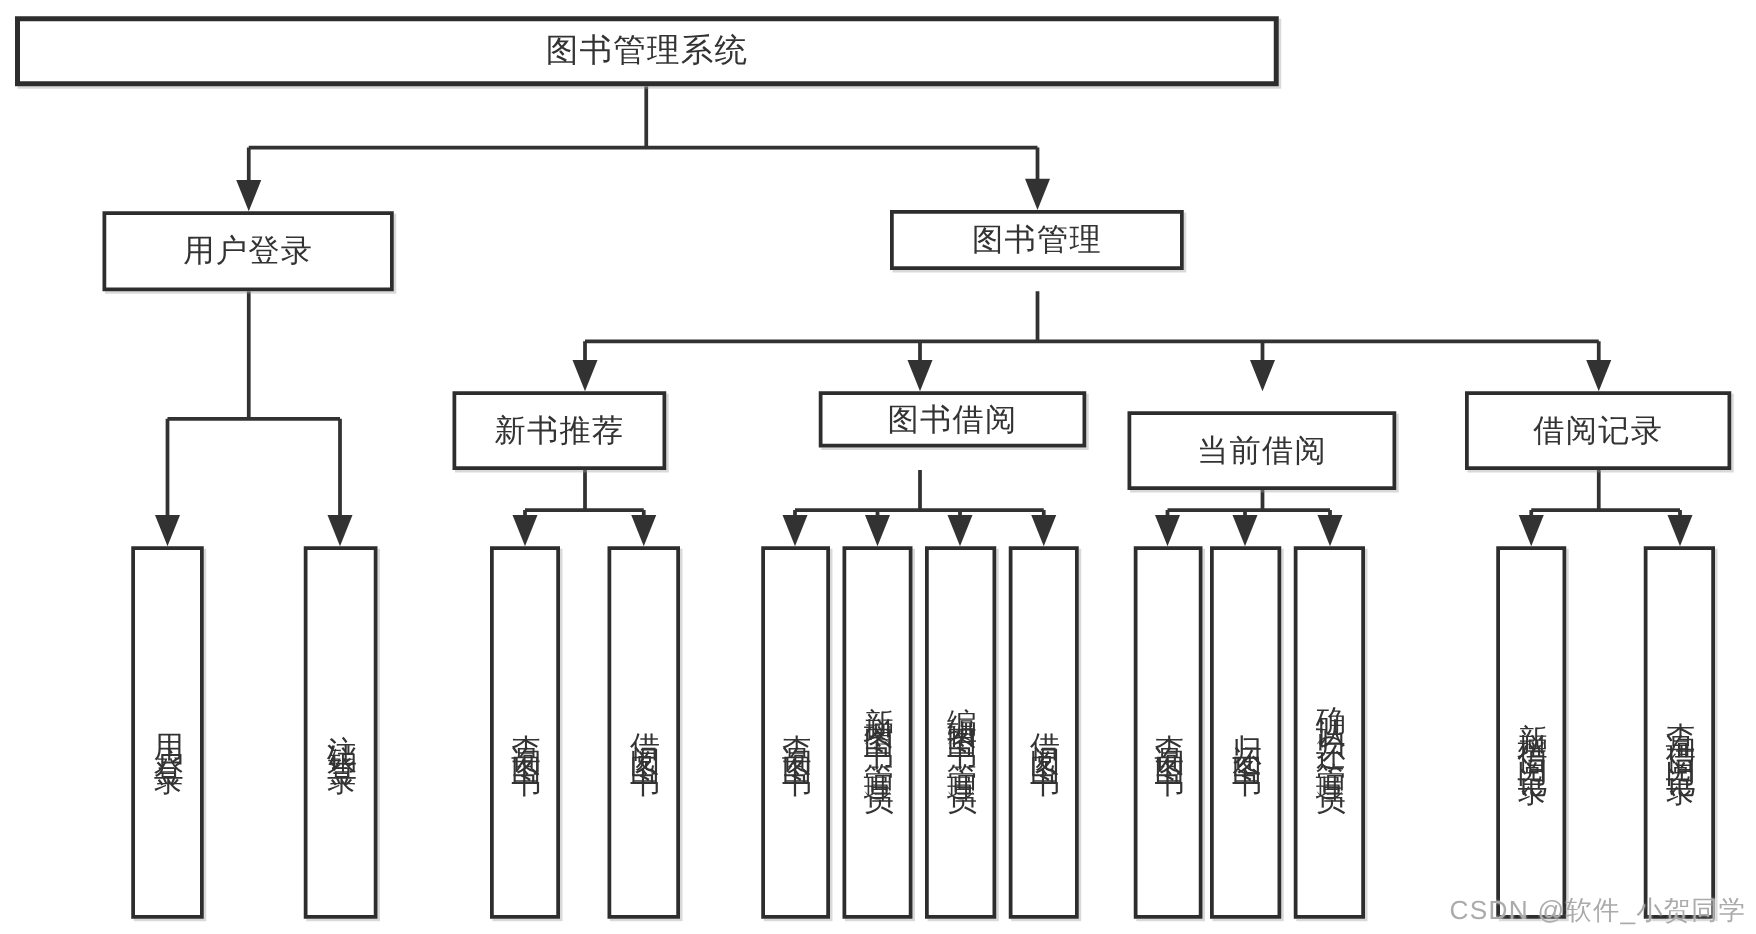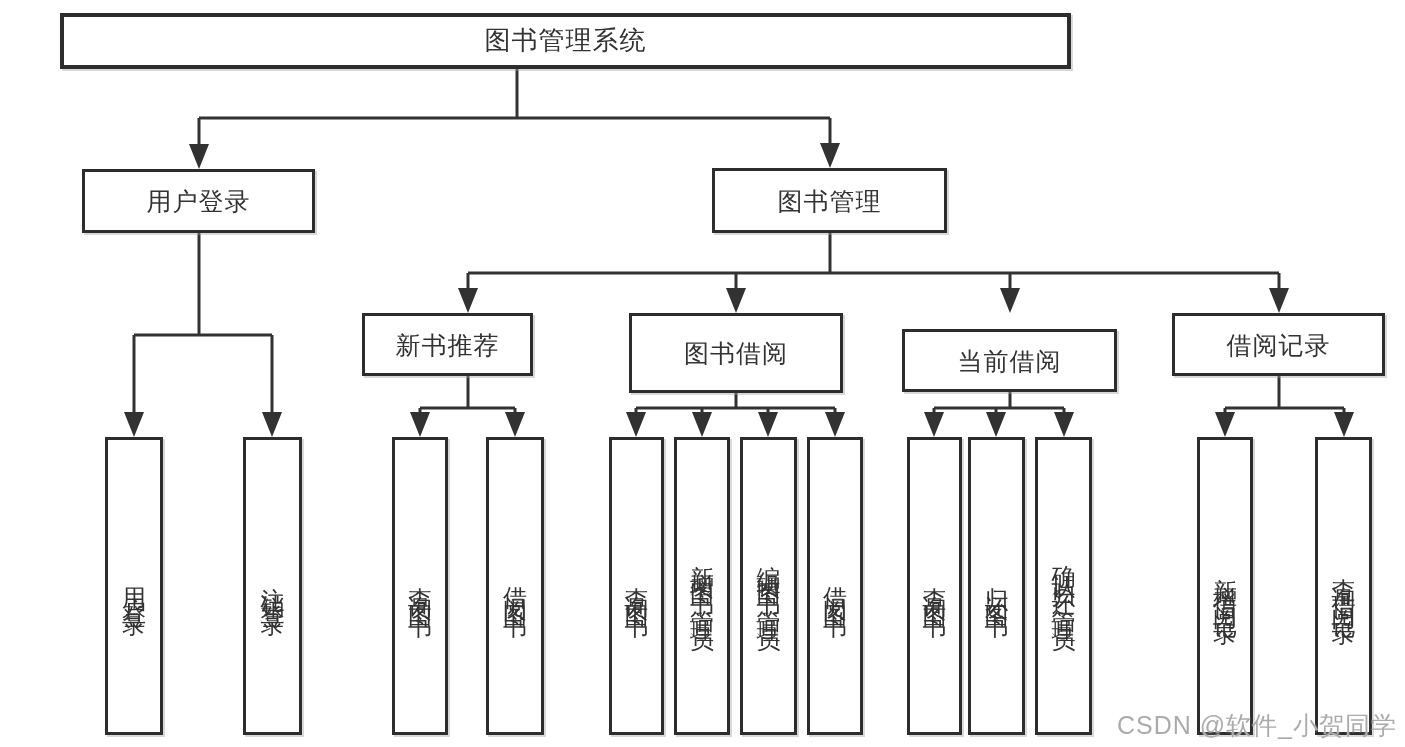--- a/index.html
+++ b/index.html
@@ -21,21 +21,21 @@
     box-shadow:2px 2px 0 rgba(160,160,160,.40);
     white-space:nowrap;
   }
   .node.root{border-width:4px;font-size:26px;}
   .node.leaf{
     writing-mode:vertical-rl;text-orientation:mixed;
     font-size:24px;letter-spacing:9px;line-height:1;white-space:normal;
   }
   .watermark{
     position:absolute;right:8px;bottom:5px;z-index:5;
-    font-size:25px;letter-spacing:1px;
+    font-size:21px;letter-spacing:1px;
     color:var(--wm,#ababab);
     text-shadow:0 0 2px rgba(255,255,255,.9);
   }
 </style>
 </head>
 <body>
 
 <svg class="connectors" viewBox="0 0 1405 747" xmlns="http://www.w3.org/2000/svg">
   <g>
     <path d="M517 69 V118"></path>
@@ -98,27 +98,27 @@
   <g>
     <path d="M1279 376 V408"></path>
     <path d="M1225 408 H1344"></path>
     <path d="M1225 408 V414"></path>
     <path class="arrow" d="M1225 437 L1215 412 H1235 Z"></path>
     <path d="M1344 408 V414"></path>
     <path class="arrow" d="M1344 437 L1334 412 H1354 Z"></path>
   </g>
 </svg>
 
-<div class="node root" style="left:12px;top:13px;width:1011px;height:56px;margin-left:48px;">图书管理系统</div>
+<div class="node root" style="left:12px;top:13px;width:1011px;height:56px;">图书管理系统</div>
 
 <div class="node" style="left:82px;top:169px;width:233px;height:64px;">用户登录</div>
-<div class="node" style="left:712px;top:168px;width:235px;height:65px;">图书管理</div>
+<div class="node" style="left:712px;top:168px;width:235px;height:48px;">图书管理</div>
 
 <div class="node" style="left:362px;top:313px;width:171px;height:63px;">新书推荐</div>
-<div class="node" style="left:629px;top:313px;width:214px;height:80px;">图书借阅</div>
+<div class="node" style="left:655px;top:313px;width:214px;height:45px;">图书借阅</div>
 <div class="node" style="left:902px;top:313px;width:215px;height:63px;margin-top:16px;">当前借阅</div>
 <div class="node" style="left:1172px;top:313px;width:213px;height:63px;">借阅记录</div>
 
 <div class="node leaf" style="left:105px;top:437px;width:58px;height:298px;">用户登录</div>
 <div class="node leaf" style="left:243px;top:437px;width:59px;height:298px;">注销登录</div>
 
 <div class="node leaf" style="left:392px;top:437px;width:56px;height:298px;">查询图书</div>
 <div class="node leaf" style="left:486px;top:437px;width:58px;height:298px;">借阅图书</div>
 
 <div class="node leaf" style="left:609px;top:437px;width:55px;height:298px;">查询图书</div>

